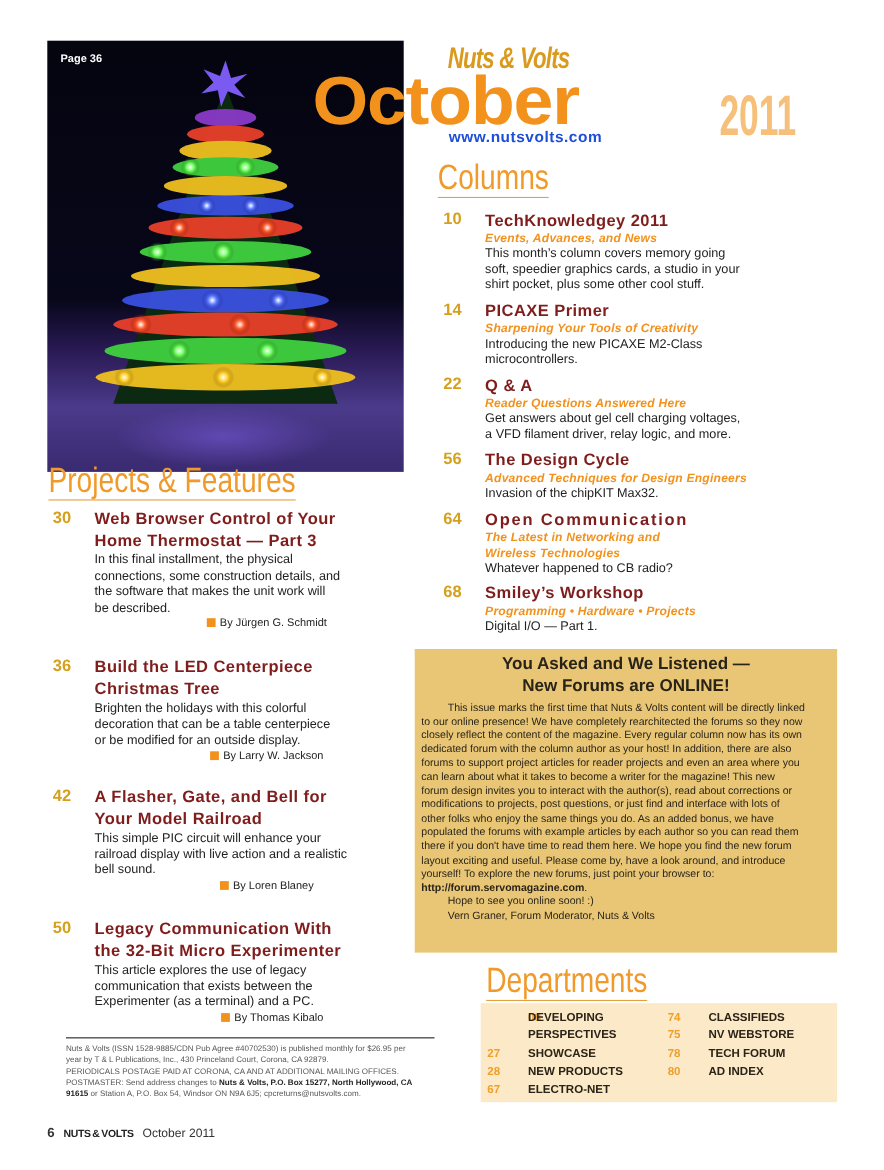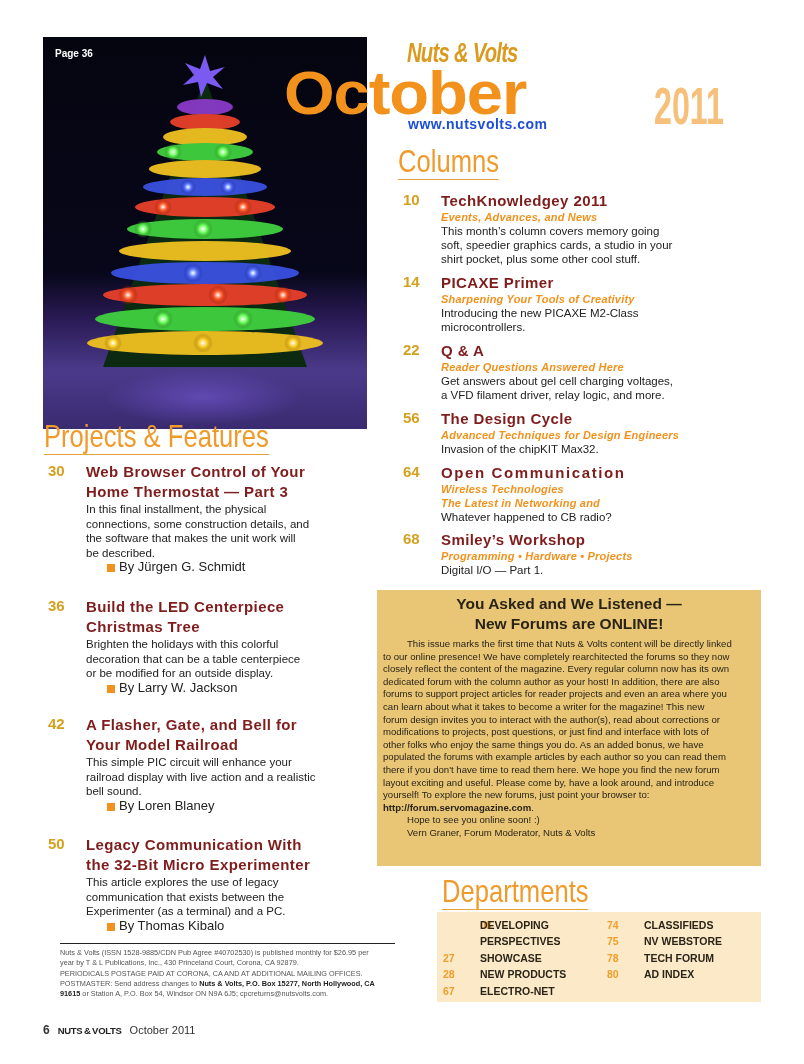--- a/index.html
+++ b/index.html
@@ -23,21 +23,21 @@
 
   
   .sec-head { font-family:"Liberation Sans", sans-serif; color:#ef9a2a; font-size:32px; line-height:36px; border-bottom:1px solid #e6a23a; transform:scaleX(0.8); transform-origin:left top; white-space:nowrap; }
 
   
   .item { position:absolute; }
   .num { position:absolute; left:0; top:0; font-weight:bold; font-size:15px; color:#d4a11f; }
   .ttl { margin-left:38px; font-weight:bold; font-size:15px; color:#7f1d1d; line-height:19px; letter-spacing:0.4px; }
   .sub { margin-left:38px; font-weight:bold; font-style:italic; font-size:11px; color:#f2921d; line-height:14px; letter-spacing:0.2px; }
   .desc { margin-left:38px; font-size:11.5px; color:#222; line-height:14px; }
-  .by { margin-left:59px; font-size:13px; color:#222; line-height:14px; }
+  .by { margin-left:59px; font-size:10px; color:#222; line-height:14px;text-align:center; }
   .by .sq { display:inline-block; width:8px; height:8px; background:#f2921d; margin-right:4px; vertical-align:-1px; }
 
   .feat .num { font-size:15px; }
   .feat .ttl { font-size:15px; line-height:20px; margin-left:38px; }
   .feat .desc { font-size:11.5px; line-height:14.5px; }
 
   
   .forum { left:377px; top:590px; width:384px; height:276px; background:#e8c676; }
   .forum h2 { margin:0; padding-top:4px; text-align:center; font-size:15.5px; line-height:20px; color:#2a2418; font-weight:bold; }
   .forum p { margin:4px 0 0 0; padding:0 6px; font-size:9.6px; line-height:12.6px; color:#2a2418; }
@@ -156,22 +156,22 @@
 <div class="item" style="left:403px;top:409px;width:360px;">
   <span class="num">56</span>
   <div class="ttl">The Design Cycle</div>
   <div class="sub">Advanced Techniques for Design Engineers</div>
   <div class="desc">Invasion of the chipKIT Max32.</div>
 </div>
 
 <div class="item" style="left:403px;top:463px;width:360px;">
   <span class="num">64</span>
   <div class="ttl" style="letter-spacing:1.6px;">Open Communication</div>
+  <div class="sub">The Latest in Networking and</div>
   <div class="sub">Wireless Technologies</div>
-  <div class="sub">The Latest in Networking and</div>
   <div class="desc">Whatever happened to CB radio?</div>
 </div>
 
 <div class="item" style="left:403px;top:530px;width:360px;">
   <span class="num">68</span>
   <div class="ttl">Smiley’s Workshop</div>
   <div class="sub">Programming • Hardware • Projects</div>
   <div class="desc">Digital I/O — Part 1.</div>
 </div>
 

